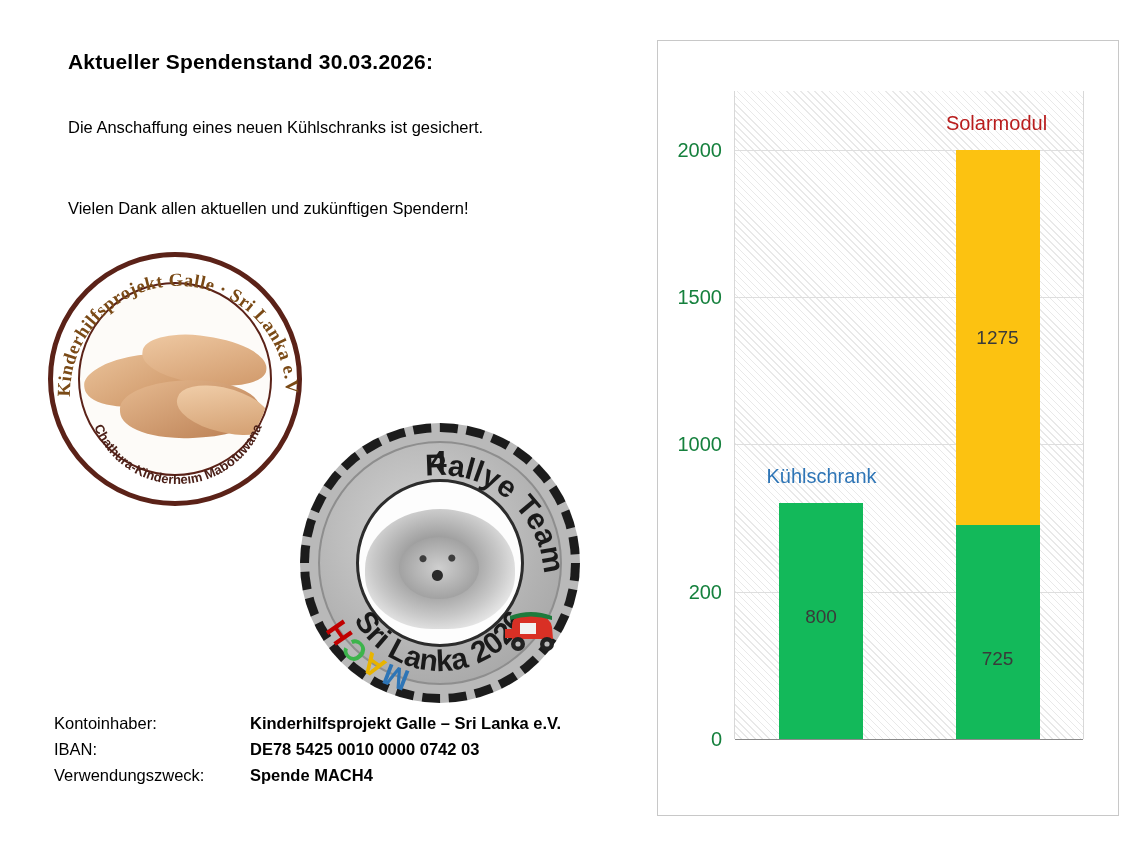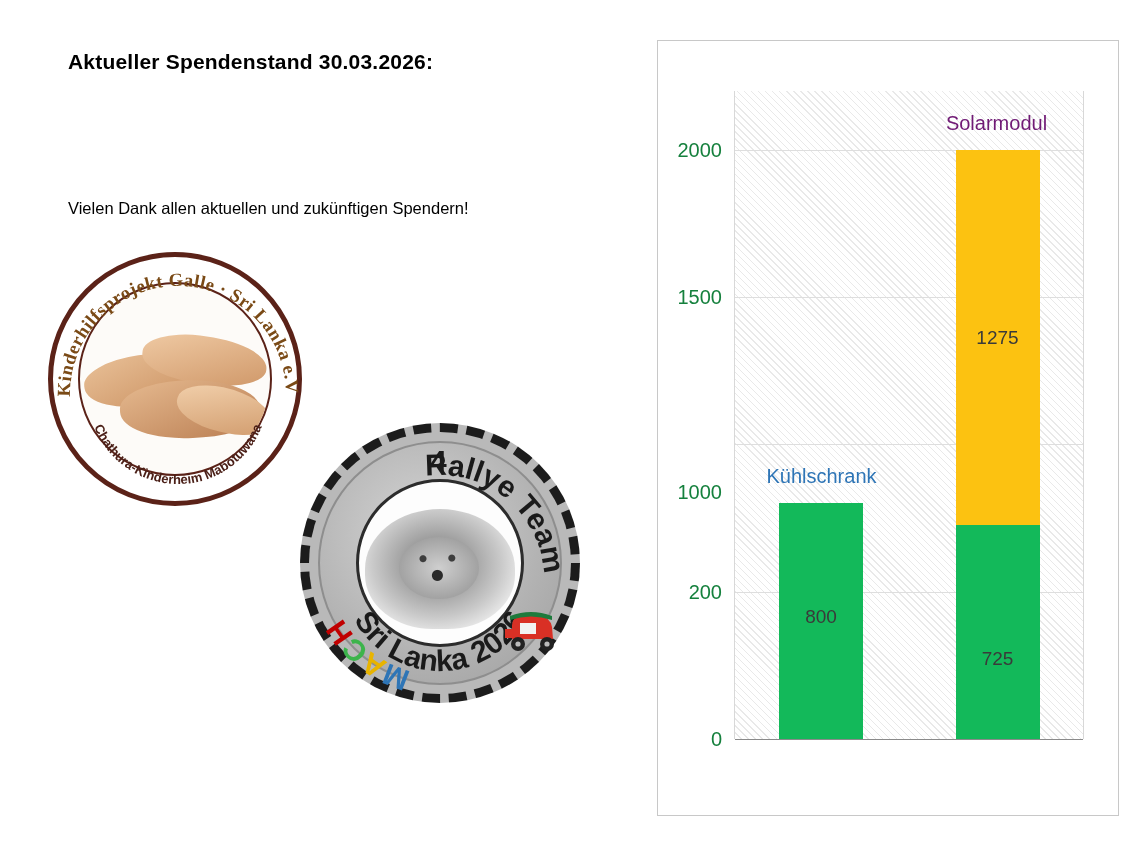--- a/index.html
+++ b/index.html
@@ -295,20 +295,21 @@
     white-space: nowrap;
   }
 </style>
 </head>
 <body>
 
 <div id="left-panel">
 
   <div id="headline">Aktueller Spendenstand 30.03.2026:</div>
 
+  <div class="body-line" id="body-line-1">Die Anschaffung eines neuen Kühlschranks ist gesichert.</div>
   <div class="body-line" id="body-line-3">Vielen Dank allen aktuellen und zukünftigen Spendern!</div>
 
   <div id="logo-kinderhilfsprojekt">
     <div class="ring-outer"></div>
     <div class="ring-inner">
       <div class="hand h1"></div>
       <div class="hand h2"></div>
       <div class="hand h3"></div>
       <div class="hand h4"></div>
     </div>
@@ -358,20 +359,34 @@
       <path d="M10 11 Q31 3 52 11 L52 15 Q31 8 10 15 Z" fill="#1e7a3c"></path>
       <rect x="20" y="18" width="16" height="11" fill="#f2f2f2"></rect>
       <circle cx="18" cy="39" r="7" fill="#222"></circle>
       <circle cx="18" cy="39" r="2.6" fill="#bbb"></circle>
       <circle cx="47" cy="39" r="7" fill="#222"></circle>
       <circle cx="47" cy="39" r="2.6" fill="#bbb"></circle>
       <rect x="5" y="24" width="9" height="9" fill="#d93025"></rect>
     </svg>
   </div>
 
+  <div id="bank-block">
+    <div class="row">
+      <div class="label">Kontoinhaber:</div>
+      <div class="value">Kinderhilfsprojekt Galle – Sri Lanka e.V.</div>
+    </div>
+    <div class="row">
+      <div class="label">IBAN:</div>
+      <div class="value">DE78 5425 0010 0000 0742 03</div>
+    </div>
+    <div class="row">
+      <div class="label">Verwendungszweck:</div>
+      <div class="value"> Spende MACH4</div>
+    </div>
+  </div>
 </div>
 
 <div id="chart-panel">
   <div id="plot-area">
       <div class="axis-baseline" style="top: 648px;"></div>
       <div class="gridline" style="top: 500.727px;"></div>
       <div class="gridline" style="top: 353.455px;"></div>
       <div class="gridline" style="top: 206.182px;"></div>
       <div class="gridline" style="top: 58.9091px;"></div>
       <div class="bar-stack" style="left: 44px; width: 84px; height: 240px;">
@@ -380,18 +395,18 @@
       </div>
       <div class="bar-stack" style="left: 220.5px; width: 84px; height: 589.091px;">
         <div class="bar-seg green" style="bottom: 0px; height: 213.545px;"></div>
         <div class="bar-value" style="top: 482.318px; margin-top: 27px;">725</div>
         <div class="bar-seg yellow" style="bottom: 213.545px; height: 375.545px;"></div>
         <div class="bar-value" style="top: 187.773px;">1275</div>
       </div>
     </div>
 <div class="y-tick-label" style="top: 698px; left: 0px; width: 64px;">0</div>
     <div class="y-tick-label" style="top: 550.727px; left: 0px; width: 64px;">200</div>
-    <div class="y-tick-label" style="top: 403.455px; left: 0px; width: 64px; margin-top: 48px;">1000</div>
+    <div class="y-tick-label" style="top: 403.455px; left: 0px; width: 64px;">1000</div>
     <div class="y-tick-label" style="top: 256.182px; left: 0px; width: 64px;">1500</div>
     <div class="y-tick-label" style="top: 108.909px; left: 0px; width: 64px;">2000</div>
     <div class="series-title" style="color: rgb(46, 117, 182); left: 53.5px; width: 220px; top: 424.364px;">Kühlschrank</div>
-    <div class="series-title" style="color: #701a75; left: 228.5px; width: 220px; top: 70.9091px;">Solarmodul</div>
+    <div class="series-title" style="color: #b91c1c; left: 228.5px; width: 220px; top: 70.9091px;">Solarmodul</div>
   </div>
 
 </body></html>

